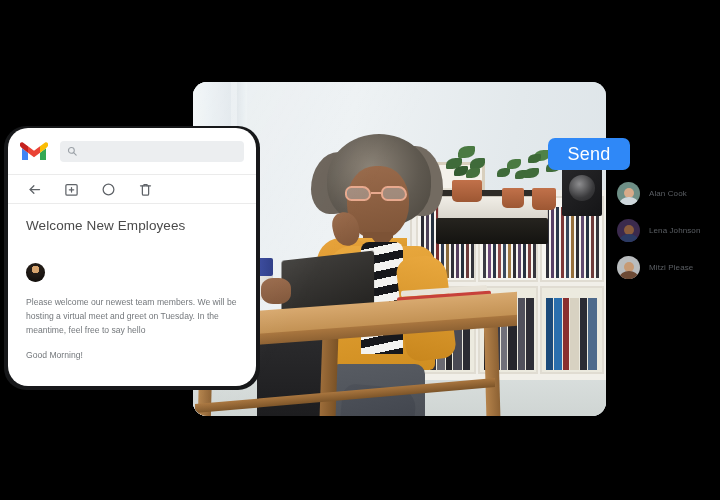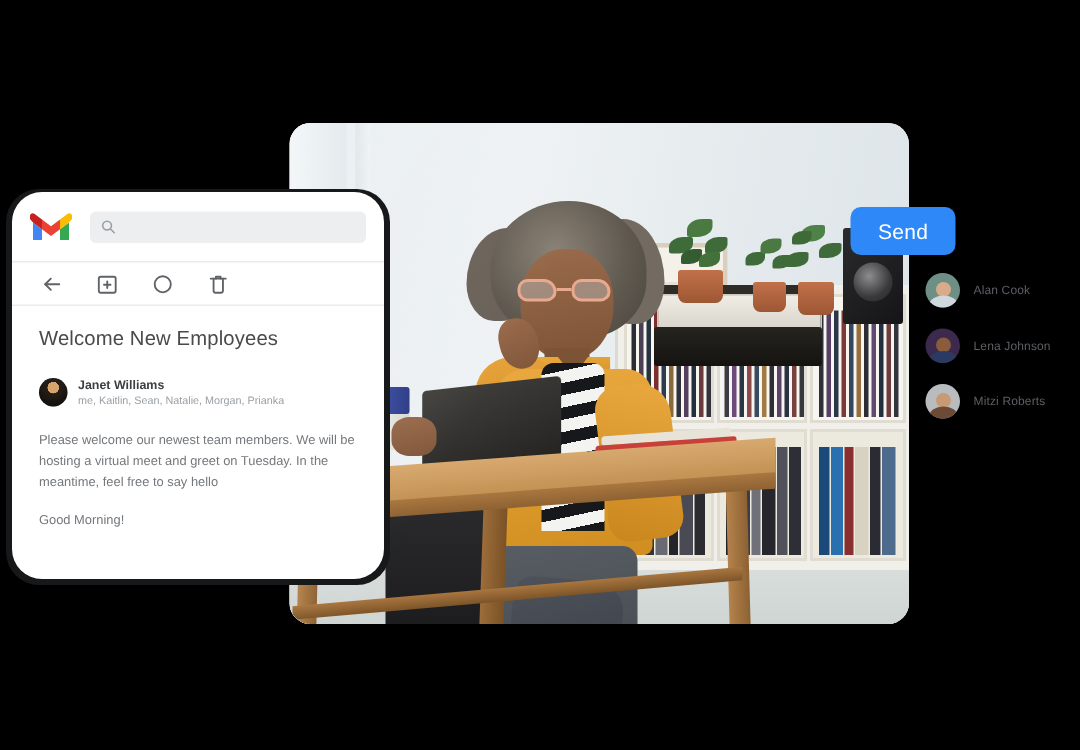--- a/index.html
+++ b/index.html
@@ -170,36 +170,36 @@
     border:none; outline:none; background:transparent; width:100%;
     font-family:"Liberation Sans",sans-serif; font-size:9px; color:#5f6368;
   }
   .gm-toolbar {
     display:flex; align-items:center; gap:22px; height:30px; padding:0 19px;
     border-top:1px solid #ebebeb; border-bottom:1px solid #ebebeb;
   }
   .tb-icon { width:15px; height:15px; color:#5f6368; cursor:pointer; }
 
   .gm-body { padding:14px 18px 0 18px; }
-  .gm-subject { font-size:13.5px; color:#4a4a4a; letter-spacing:.1px; margin-bottom:18px; }
+  .gm-subject { font-size:13.5px; color:#4a4a4a; letter-spacing:.1px; margin-bottom:29px; }
   .gm-sender-row { display:flex; align-items:flex-start; gap:7px; margin-bottom:14px; }
   .gm-avatar {
     width:19px; height:19px; border-radius:50%; flex:none; margin-top:1px;
     background: radial-gradient(circle at 50% 34%, #d7a46e 0 24%, #241d18 25% 100%);
     box-shadow: inset 0 -4px 5px rgba(0,0,0,.45);
   }
   .gm-sender-name { font-size:8.3px; font-weight:bold; color:#3c4043; line-height:1.35; }
   .gm-recipients { font-size:7.2px; color:#9aa0a6; line-height:1.5; }
   .gm-p { font-size:8.6px; color:#74787c; line-height:1.62; margin-bottom:11px; }
 
   
   .send-btn {
-    position:absolute; left:567px; top:138px; width:70px; height:32px;
+    position:absolute; left:548px; top:138px; width:82px; height:32px;
     background:#2f88f7; color:#fff; border:none; border-radius:7px;
-    font-family:"Liberation Sans",sans-serif; font-size:14px; cursor:pointer;
+    font-family:"Liberation Sans",sans-serif; font-size:18px; cursor:pointer;
     display:flex; align-items:center; justify-content:center; letter-spacing:.2px;
   }
 
   
   .contacts { position:absolute; left:617px; top:182px; display:flex; flex-direction:column; gap:14px; }
   .contact { display:flex; align-items:center; gap:9px; cursor:pointer; }
   .c-av { width:23px; height:23px; border-radius:50%; flex:none; position:relative; overflow:hidden; }
   .c-av .head { position:absolute; left:50%; top:26%; transform:translateX(-50%);
     width:10px; height:10px; border-radius:50%; }
   .c-av .body { position:absolute; left:50%; bottom:-5px; transform:translateX(-50%);
@@ -412,24 +412,20 @@
         <path d="M7 6v13a2 2 0 0 0 2 2h6a2 2 0 0 0 2-2V6"></path>
         <path d="M9.5 6V4h5v2"></path>
       </svg>
     </div>
 
     <div class="gm-body">
       <div class="gm-subject">Welcome New Employees</div>
 
       <div class="gm-sender-row">
         <div class="gm-avatar"></div>
-        <div>
-          <div class="gm-sender-name">Janet Williams</div>
-          <div class="gm-recipients">me, Kaitlin, Sean, Natalie, Morgan, Prianka</div>
-        </div>
       </div>
 
       <div class="gm-p">Please welcome our newest team members. We will be hosting a virtual meet and greet on Tuesday. In the meantime, feel free to say hello</div>
       <div class="gm-p">Good Morning!</div>
     </div>
   </div>
 
   <button class="send-btn" style="background: rgb(47, 136, 247);">Send</button>
 
   <div class="contacts">
@@ -445,17 +441,17 @@
         <div class="head" style="background: rgb(138, 92, 60);"></div>
           <div class="body" style="background: rgb(43, 58, 99);"></div>
       </div>
       <span class="c-name">Lena Johnson</span>
     </div>
     <div class="contact">
       <div class="c-av" id="av2" style="background: rgb(185, 188, 190);">
         <div class="head" style="background: rgb(199, 154, 116);"></div>
           <div class="body" style="background: rgb(109, 74, 53);"></div>
       </div>
-      <span class="c-name">Mitzi Roberts</span>
+      <span class="c-name">Mitzi Please</span>
     </div>
   </div>
 
 </div>
 
 </body></html>

